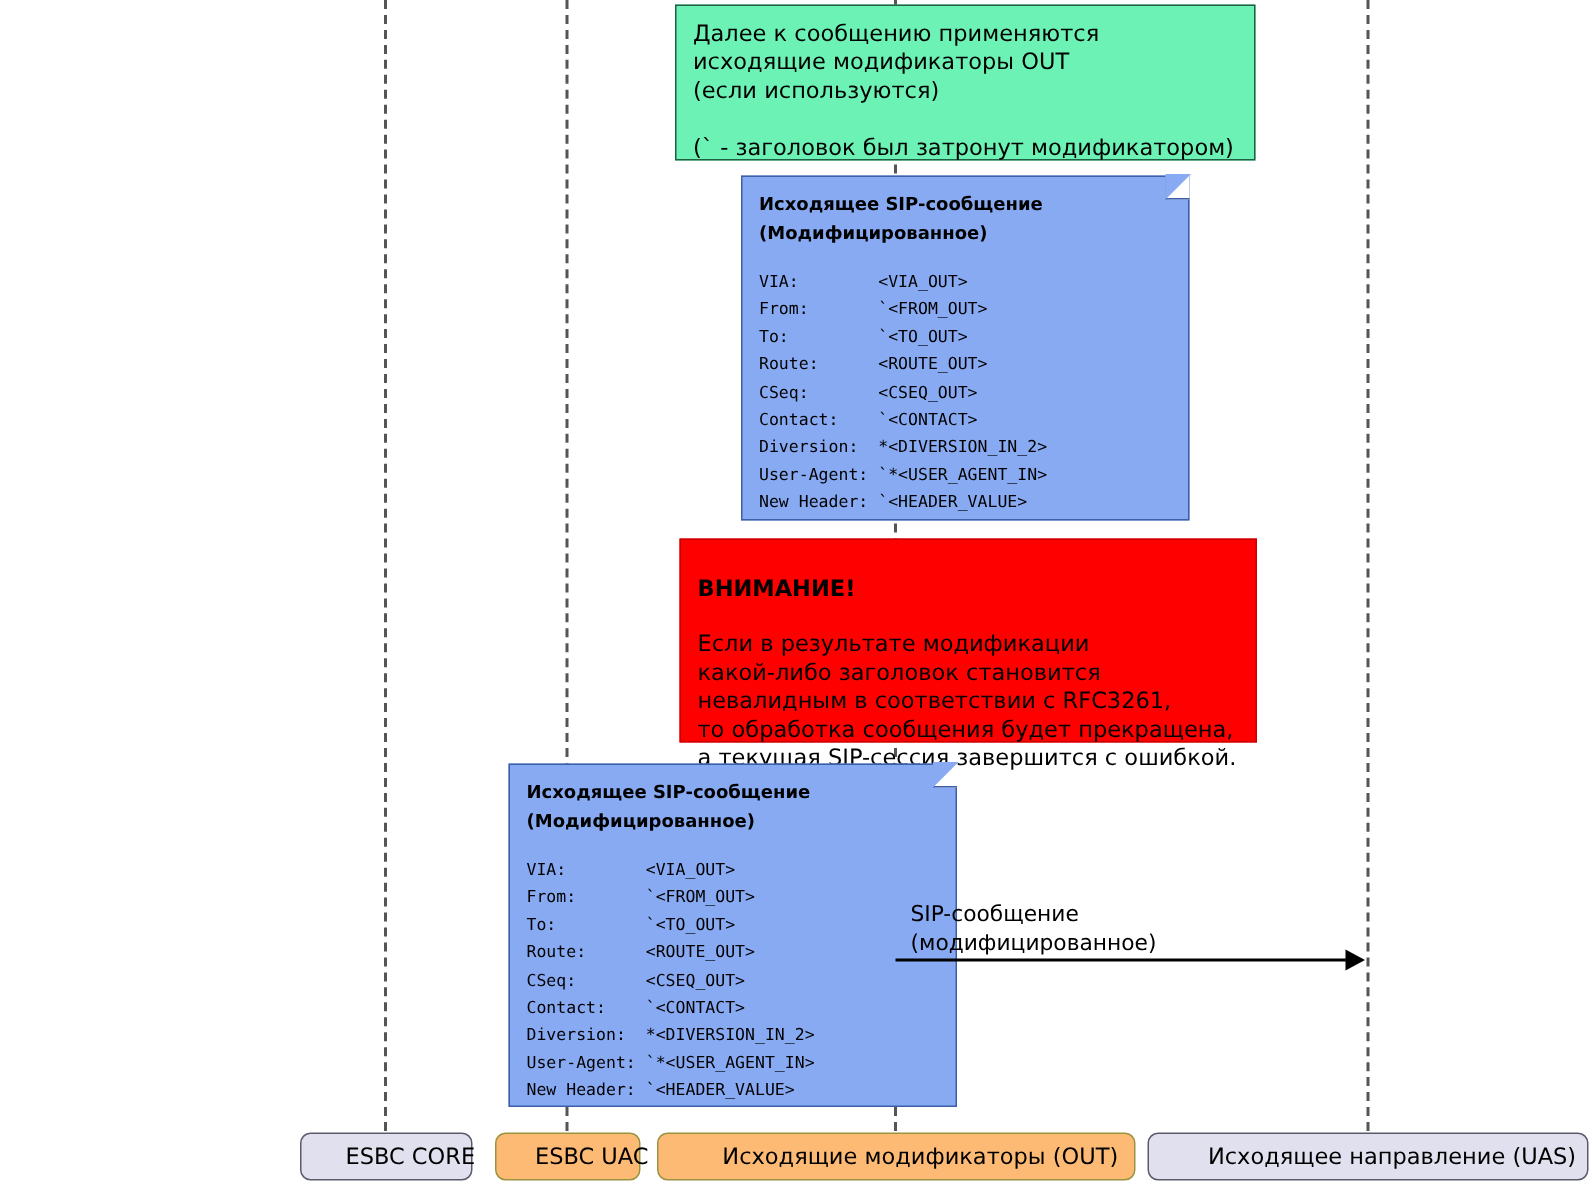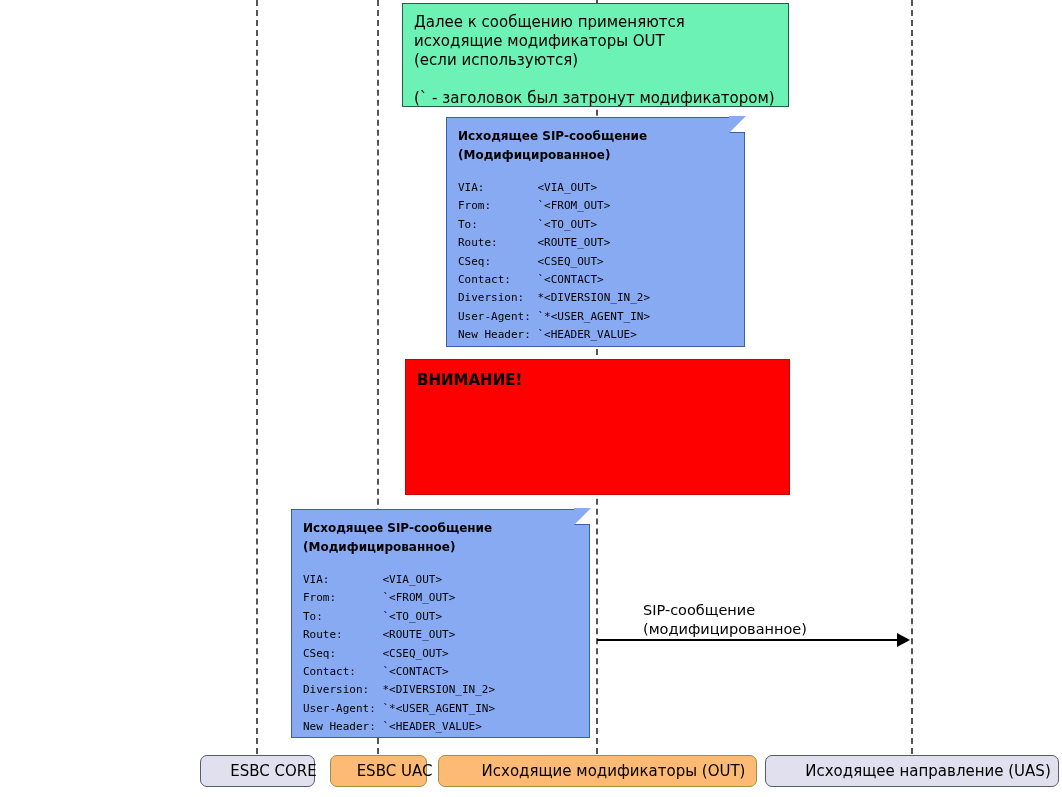--- a/index.html
+++ b/index.html
@@ -22,20 +22,21 @@
     width: 0;
     border-left: 2px dashed #555555;
     top: 0;
   }
 
   
   .note {
     position: absolute;
     box-sizing: border-box;
     border: 1px solid #3a3a3a;
+    margin-left: 48px;
   }
 
   .note-green {
     background: #6bf2b4;
     border-color: #1f5f42;
   }
 
   .note-blue {
     background: #88aaf2;
     border-color: #3d5fa8;
@@ -71,21 +72,21 @@
 
   .note-green .txt {
     padding: 9px 12px 0 11px;
     font-size: 15px;
     line-height: 19px;
     color: #000000;
     white-space: pre;
   }
 
   .note-red .warn-title {
-    padding: 11px 0 0 11px;
+    padding: 23px 0 0 11px;
     font-size: 15px;
     font-weight: bold;
     color: #000000;
   }
   .note-red .warn-body {
     padding: 19px 0 0 11px;
     font-size: 15px;
     line-height: 19px;
     color: #000000;
     white-space: pre;
@@ -108,21 +109,20 @@
     white-space: pre;
   }
 
   
   .arrow-label {
     position: absolute;
     font-size: 14.5px;
     line-height: 19px;
     color: #000000;
     white-space: pre;
-    margin-left: 36px;
   }
   .arrow-line {
     position: absolute;
     height: 0;
     border-top: 2px solid #000000;
   }
   .arrow-head {
     position: absolute;
     width: 0;
     height: 0;
@@ -177,20 +177,25 @@
 Route:      &lt;ROUTE_OUT&gt;
 CSeq:       &lt;CSEQ_OUT&gt;
 Contact:    `&lt;CONTACT&gt;
 Diversion:  *&lt;DIVERSION_IN_2&gt;
 User-Agent: `*&lt;USER_AGENT_IN&gt;
 New Header: `&lt;HEADER_VALUE&gt;</div>
   </div>
 
   <div class="note note-red" style="left:405px; top:359px; width:385px; height:136px;">
     <div class="warn-title">ВНИМАНИЕ!</div>
+    <div class="warn-body">Если в результате модификации
+какой-либо заголовок становится
+невалидным в соответствии с RFC3261,
+то обработка сообщения будет прекращена,
+а текущая SIP-сессия завершится с ошибкой.</div>
   </div>
 
   <div class="note note-blue" style="left:291px; top:509px; width:299px; height:229px;">
     <div class="fold"></div>
     <div class="sip-title">Исходящее SIP-сообщение
 (Модифицированное)</div>
     <div class="sip-headers">VIA:        &lt;VIA_OUT&gt;
 From:       `&lt;FROM_OUT&gt;
 To:         `&lt;TO_OUT&gt;
 Route:      &lt;ROUTE_OUT&gt;

